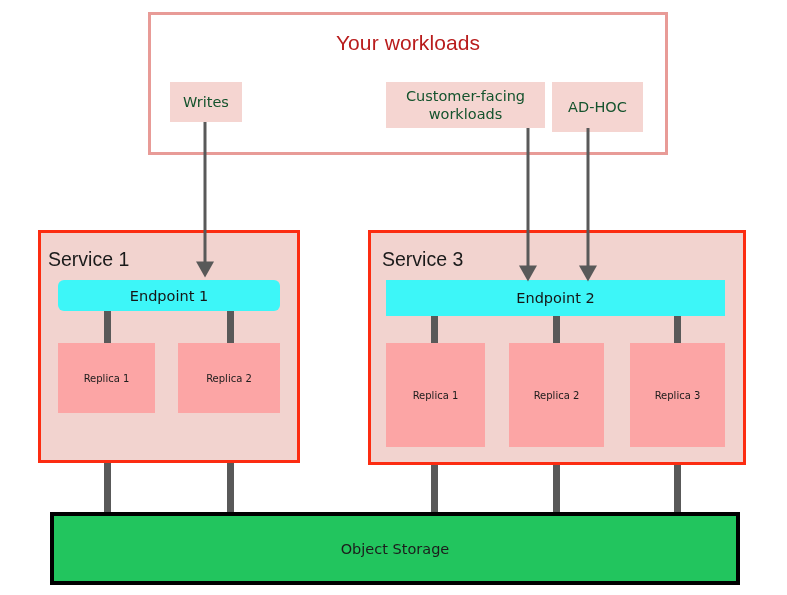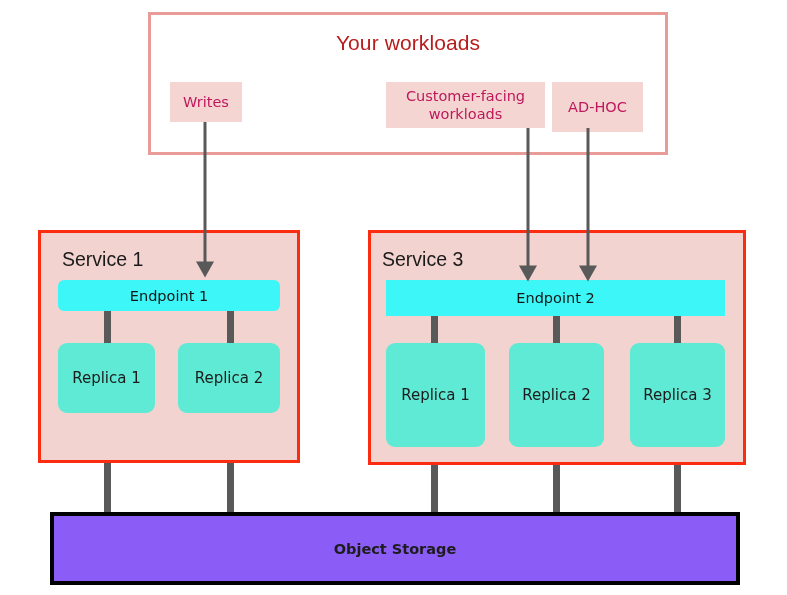--- a/index.html
+++ b/index.html
@@ -37,21 +37,21 @@
     width: 520px;
     text-align: center;
     font-size: 21px;
     color: #b91c1c;
     font-family: "Liberation Sans", sans-serif;
     letter-spacing: 0.1px;
   }
   .workload-chip {
     position: absolute;
     background: #f5d5d1;
-    color: #be185d;
+    color: #14532d;
     font-size: 14.5px;
     font-family: "DejaVu Sans", sans-serif;
     display: flex;
     align-items: center;
     justify-content: center;
     text-align: center;
     line-height: 1.25;
     box-sizing: border-box;
   }
   #chip-writes  { left: 170px; top: 82px;  width: 72px;  height: 40px; }
@@ -68,74 +68,72 @@
   #service-1 { left: 38px;  top: 230px; width: 262px; height: 233px; }
   #service-2 { left: 368px; top: 230px; width: 378px; height: 235px; }
 
   .service-label {
     position: absolute;
     font-size: 19.5px;
     color: #1a1a1a;
     font-family: "Liberation Sans", sans-serif;
     white-space: nowrap;
   }
-  #service-1-label { left: 62px;  top: 248px; }
+  #service-1-label { left: 48px;  top: 248px; }
   #service-2-label { left: 382px; top: 248px; }
 
   
   .endpoint {
     position: absolute;
     background: #3df6f8;
     color: #161616;
     font-size: 14.5px;
     font-family: "DejaVu Sans", sans-serif;
     display: flex;
     align-items: center;
     justify-content: center;
     box-sizing: border-box;
   }
   #endpoint-1 { left: 58px;  top: 280px; width: 222px; height: 31px; border-radius: 6px; }
   #endpoint-2 { left: 386px; top: 280px; width: 339px; height: 36px; }
 
   
   .replica {
     position: absolute;
-    background: #5eead4;
+    background: #fca5a5;
     color: #1c1c1c;
-    font-size: 15px;
-    font-family: "DejaVu Sans", sans-serif;
-    display: flex;
-    align-items: center;
-    justify-content: center;
-    box-sizing: border-box;
-    border-radius: 9px;
+    font-size: 10px;
+    font-family: "DejaVu Sans", sans-serif;
+    display: flex;
+    align-items: center;
+    justify-content: center;
+    box-sizing: border-box;
   }
   #s1-replica-1 { left: 58px;  top: 343px; width: 97px;  height: 70px; }
   #s1-replica-2 { left: 178px; top: 343px; width: 102px; height: 70px; }
   #s2-replica-1 { left: 386px; top: 343px; width: 99px;  height: 104px; }
   #s2-replica-2 { left: 509px; top: 343px; width: 95px;  height: 104px; }
   #s2-replica-3 { left: 630px; top: 343px; width: 95px;  height: 104px; }
 
   
   .storage-box {
     position: absolute;
     left: 50px;
     top: 512px;
     width: 690px;
     height: 73px;
     border: 4px solid #000000;
-    background: #8b5cf6;
+    background: #22c55e;
     box-sizing: border-box;
     display: flex;
     align-items: center;
     justify-content: center;
     font-size: 14.5px;
     font-family: "DejaVu Sans", sans-serif;
     color: #1c1c1c;
-    font-weight: bold;
   }
 
   
   .connector {
     position: absolute;
     width: 7px;
     background: #595959;
   }
 
   

